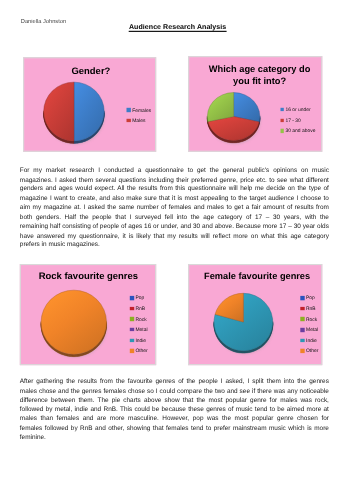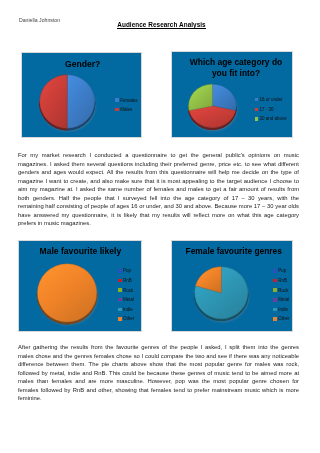--- a/index.html
+++ b/index.html
@@ -1,21 +1,21 @@
 <!DOCTYPE html>
 <html><head>
 <meta charset="utf-8">
 <style>
   html,body{margin:0;padding:0;}
   body{width:320px;height:453px;background:#fff;font-family:"Liberation Sans",sans-serif;color:#000;overflow:hidden;}
   .page{position:relative;width:320px;height:453px;}
   .author{position:absolute;left:18.9px;top:16.9px;font-size:5.2px;color:#444;}
   .doc-title{position:absolute;left:1.5px;top:21px;width:320px;text-align:center;font-size:6.4px;font-weight:bold;letter-spacing:0.05px;}
   .doc-title u{text-decoration:none;border-bottom:0.7px solid #000;padding-bottom:0.3px;}
-  .chart-box{position:absolute;background:#0369a1;box-sizing:border-box;border:1px solid #d9d9d9;overflow:hidden;}
+  .chart-box{position:absolute;background:#f9a8d4;box-sizing:border-box;border:1px solid #d9d9d9;overflow:hidden;}
   .chart-title{position:absolute;left:0;width:100%;text-align:center;font-weight:bold;color:#000;}
   .legend{position:absolute;}
   .legend-row{display:flex;align-items:center;height:9.6px;}
   .swatch{width:3.5px;height:3.5px;margin-right:1.4px;flex:0 0 auto;}
   .legend-label{font-size:4.5px;color:#111;white-space:nowrap;line-height:5px;}
   .pieholder{position:absolute;left:0;top:0;width:100%;height:100%;}
   .pieholder svg{position:absolute;left:0;top:0;}
   .para{position:absolute;}
   .pline{font-size:5.85px;line-height:8.5px;color:#1b1b1b;white-space:pre;text-align:justify;text-align-last:justify;height:8.5px;}
   .pline.last{text-align-last:left;}
@@ -492,21 +492,21 @@
             <path d="M 51.18515651012648 82.80813654524721 L 50.391013069785494 82.8591601356863 L 50.391013069785494 85.0591601356863 L 51.18515651012648 85.00813654524721 Z" fill="#7d4415" stroke="#7d4415" stroke-width="0.3"></path>
             <path d="M 47.20898693021451 82.8591601356863 L 46.41484348987351 82.80813654524721 L 46.41484348987351 85.00813654524721 L 47.20898693021451 85.0591601356863 Z" fill="#7d4415" stroke="#7d4415" stroke-width="0.3"></path>
             <path d="M 50.391013069785494 82.8591601356863 L 49.59577922855934 82.88978828427162 L 49.59577922855934 85.08978828427162 L 50.391013069785494 85.0591601356863 Z" fill="#7d4415" stroke="#7d4415" stroke-width="0.3"></path>
             <path d="M 48.00422077144066 82.88978828427162 L 47.20898693021451 82.8591601356863 L 47.20898693021451 85.0591601356863 L 48.00422077144066 85.08978828427162 Z" fill="#7d4415" stroke="#7d4415" stroke-width="0.3"></path>
             <path d="M 49.59577922855934 82.88978828427162 L 48.8 82.9 L 48.8 85.10000000000001 L 49.59577922855934 85.08978828427162 Z" fill="#7d4415" stroke="#7d4415" stroke-width="0.3"></path>
             <path d="M 48.8 82.9 L 48.00422077144066 82.88978828427162 L 48.00422077144066 85.08978828427162 L 48.8 85.10000000000001 Z" fill="#7d4415" stroke="#7d4415" stroke-width="0.3"></path>
             <path d="M 18.4 53.1 A 30.4 29.8 0 1 1 79.19999999999999 53.1 A 30.4 29.8 0 1 1 18.4 53.1 Z" fill="url(#pie-male-g0)" stroke="#ad5e1d" stroke-width="0.4"></path>
           </g>
         </svg>
       </div>
-    <div class="chart-title" style="top:5px;font-size:8.6px;">Male favourite likely</div>
+    <div class="chart-title" style="top:5px;font-size:8.6px;">Rock favourite genres</div>
     <div class="legend" id="legend-male" style="left:99px;top:25px;">
         <div class="legend-row">
           <span class="swatch" style="background: rgb(42, 82, 190);"></span>
           <span class="legend-label">Pop</span>
         </div>
         <div class="legend-row">
           <span class="swatch" style="background: rgb(195, 32, 43);"></span>
           <span class="legend-label">RnB</span>
         </div>
         <div class="legend-row">

